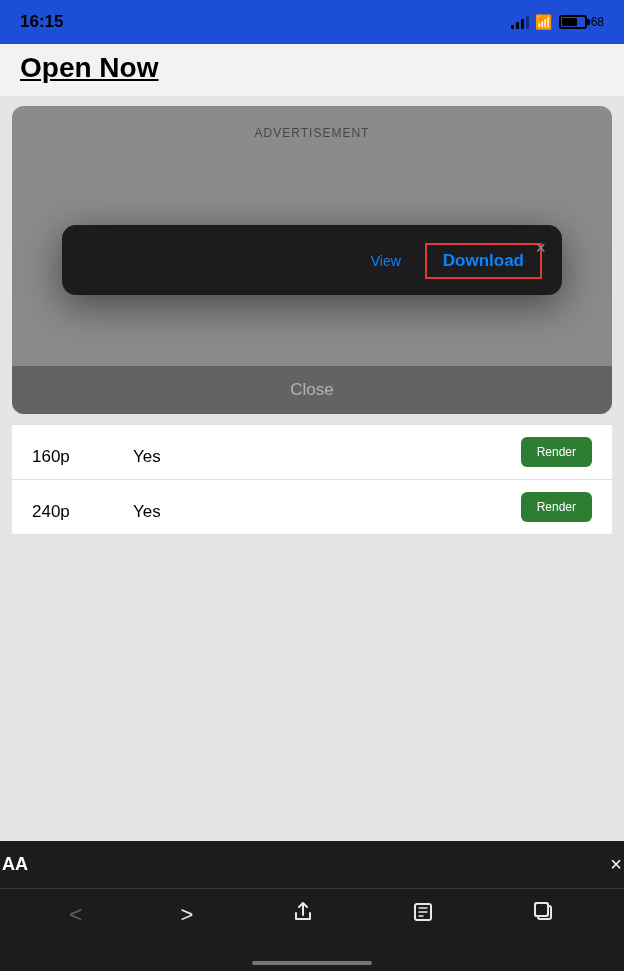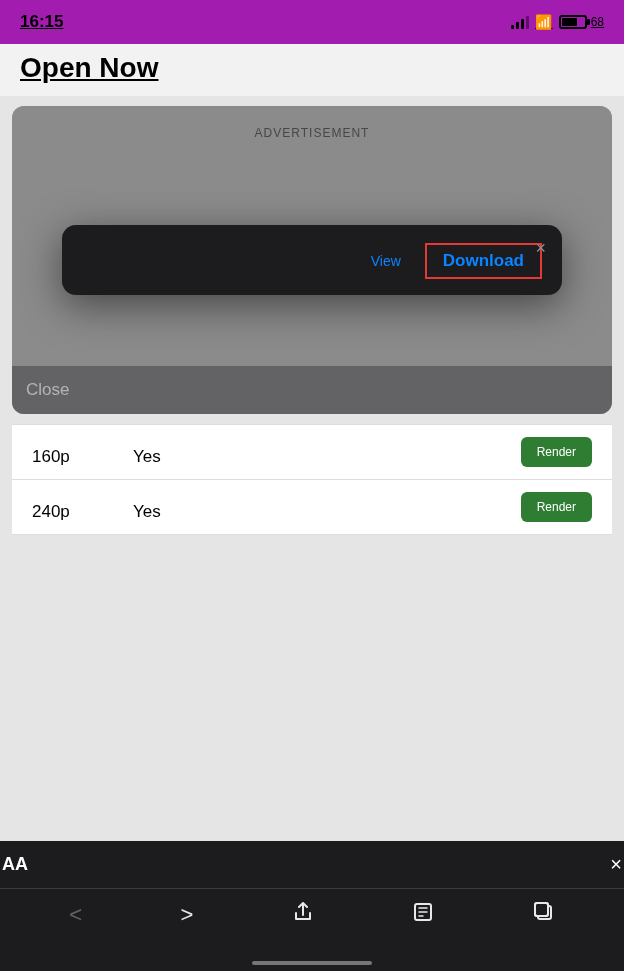--- a/index.html
+++ b/index.html
@@ -9,27 +9,26 @@
       width: 624px;
       height: 971px;
       background: #e5e5e5;
       font-family: -apple-system, BlinkMacSystemFont, 'Helvetica Neue', Arial, sans-serif;
       overflow: hidden;
       position: relative;
     }
 
     
     .status-bar {
-      background: #a21caf;
+      background: #1d4ed8;
       height: 44px;
       display: flex;
       align-items: center;
       justify-content: space-between;
       padding: 0 20px;
-      text-decoration: underline;
     }
     .status-time {
       font-size: 17px;
       font-weight: 600;
       color: #000;
     }
     .status-icons {
       display: flex;
       align-items: center;
       gap: 6px;
@@ -198,21 +197,21 @@
       padding: 6px 16px;
     }
 
     
     .close-button-row {
       background: #8e8e93;
       margin: 0;
       padding: 14px;
       display: flex;
       align-items: center;
-      justify-content: flex-start;
+      justify-content: center;
     }
     .close-button-text {
       color: #fff;
       font-size: 17px;
       font-weight: 400;
     }
 
     
     .table-area {
       background: #f2f2f2;

